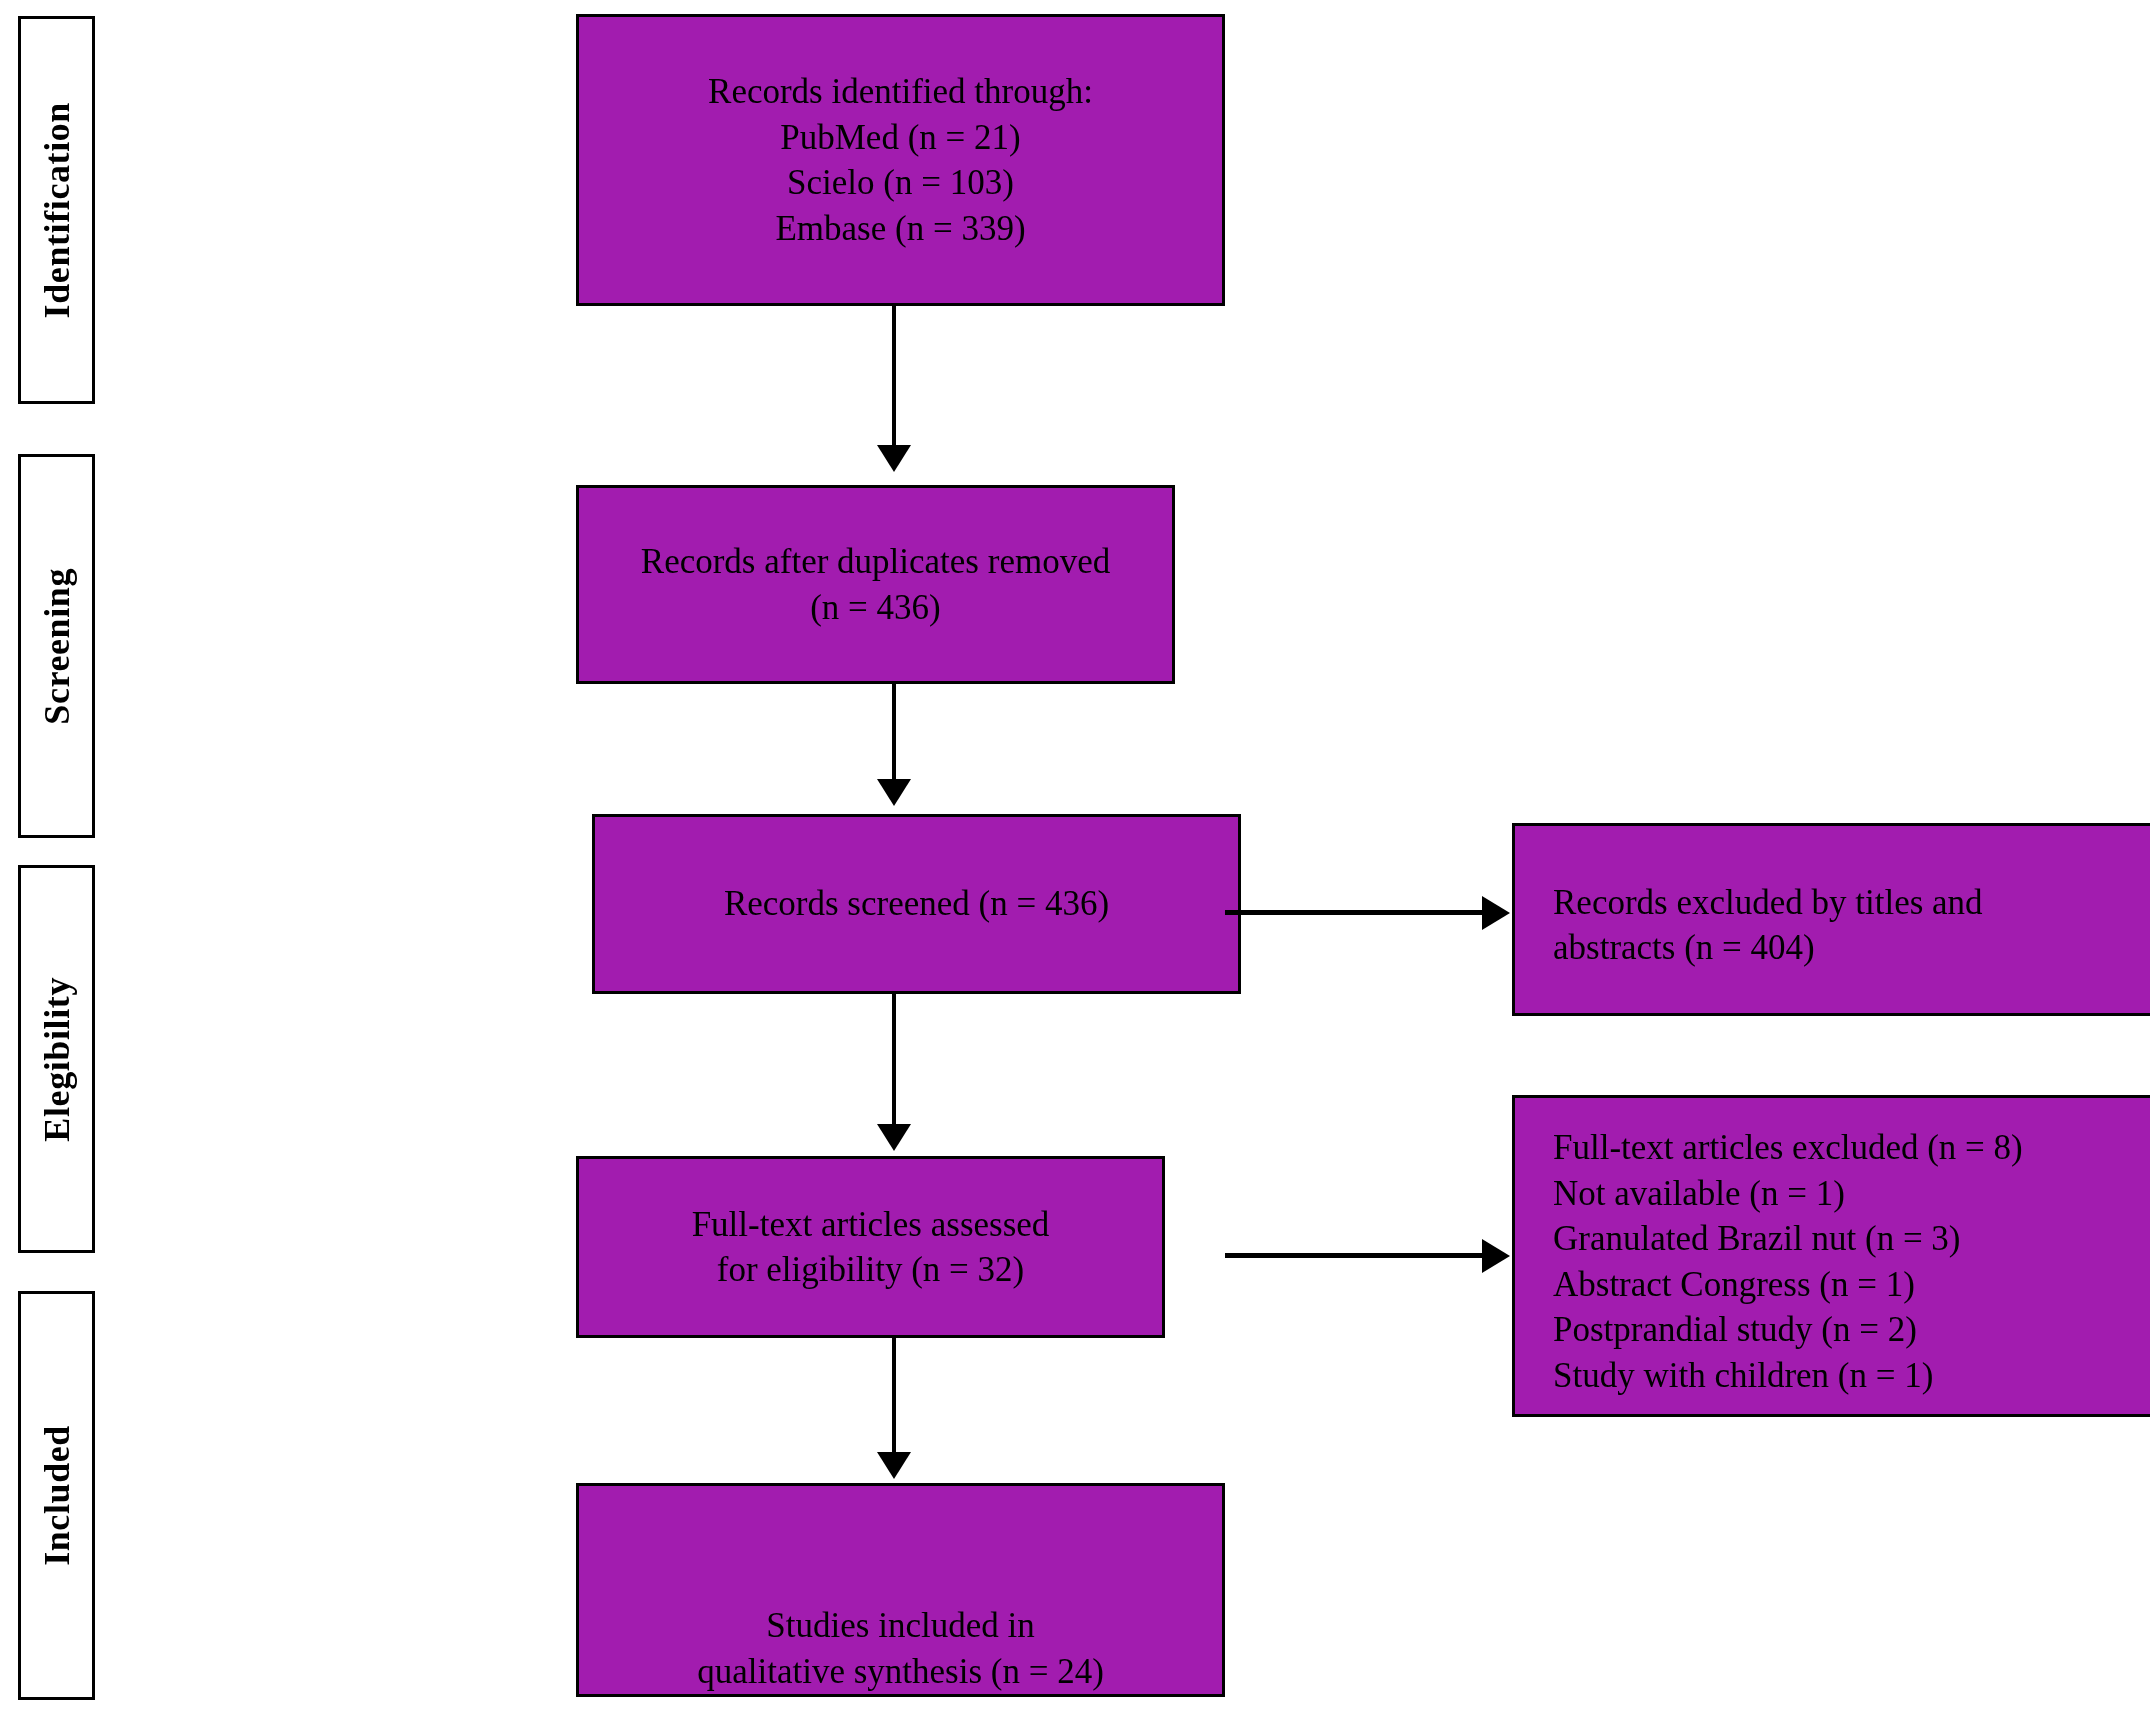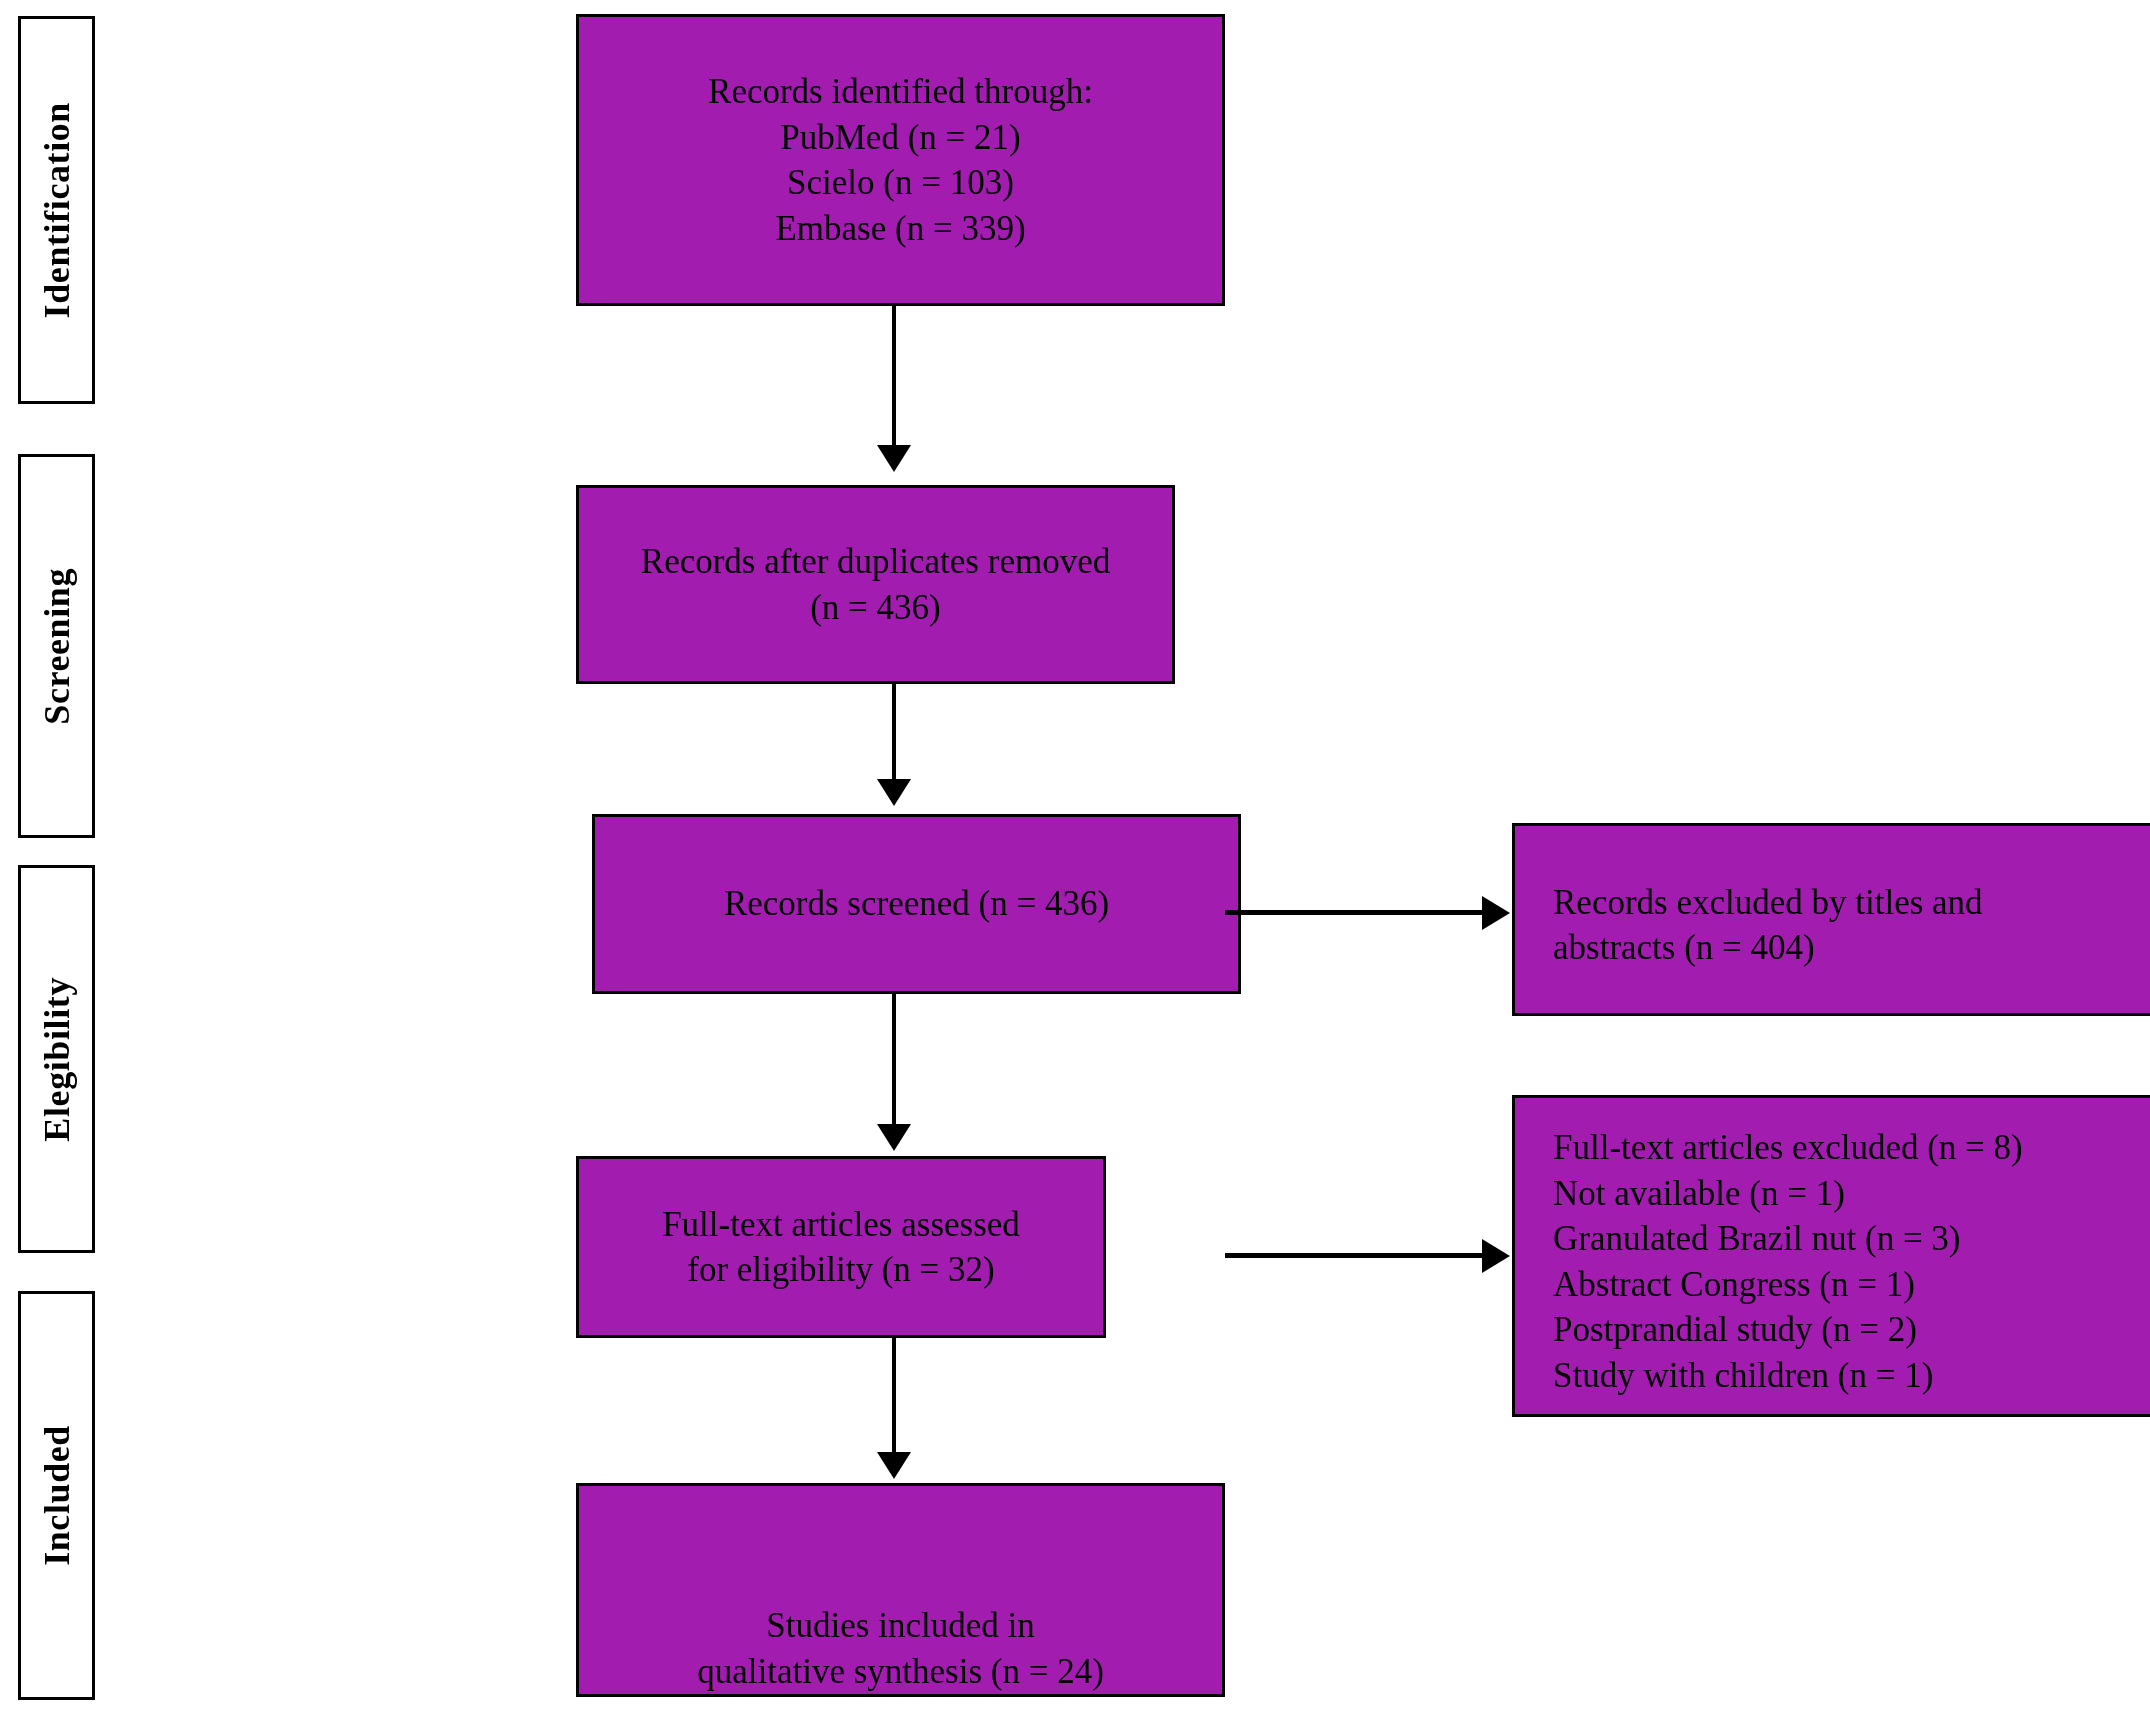--- a/index.html
+++ b/index.html
@@ -127,21 +127,21 @@
 
   <div class="flow-box center" style="left:576px; top:485px; width:599px; height:199px;">
     <span class="flow-text">Records after duplicates removed
 (n = 436)</span>
   </div>
 
   <div class="flow-box center" style="left:576px; top:814px; width:649px; height:180px;margin-left:16px;">
     <span class="flow-text">Records screened (n = 436)</span>
   </div>
 
-  <div class="flow-box center" style="left:576px; top:1156px; width:530px; height:182px;">
+  <div class="flow-box center" style="left:576px; top:1156px; width:589px; height:182px;">
     <span class="flow-text">Full-text articles assessed
 for eligibility (n = 32)</span>
   </div>
 
   <div class="flow-box center" style="left:576px; top:1483px; width:649px; height:214px;align-items:flex-end;">
     <span class="flow-text">Studies included in
 qualitative synthesis (n = 24)</span>
   </div>
 
   <div class="flow-box left" style="left:1512px; top:823px; width:649px; height:193px;">

